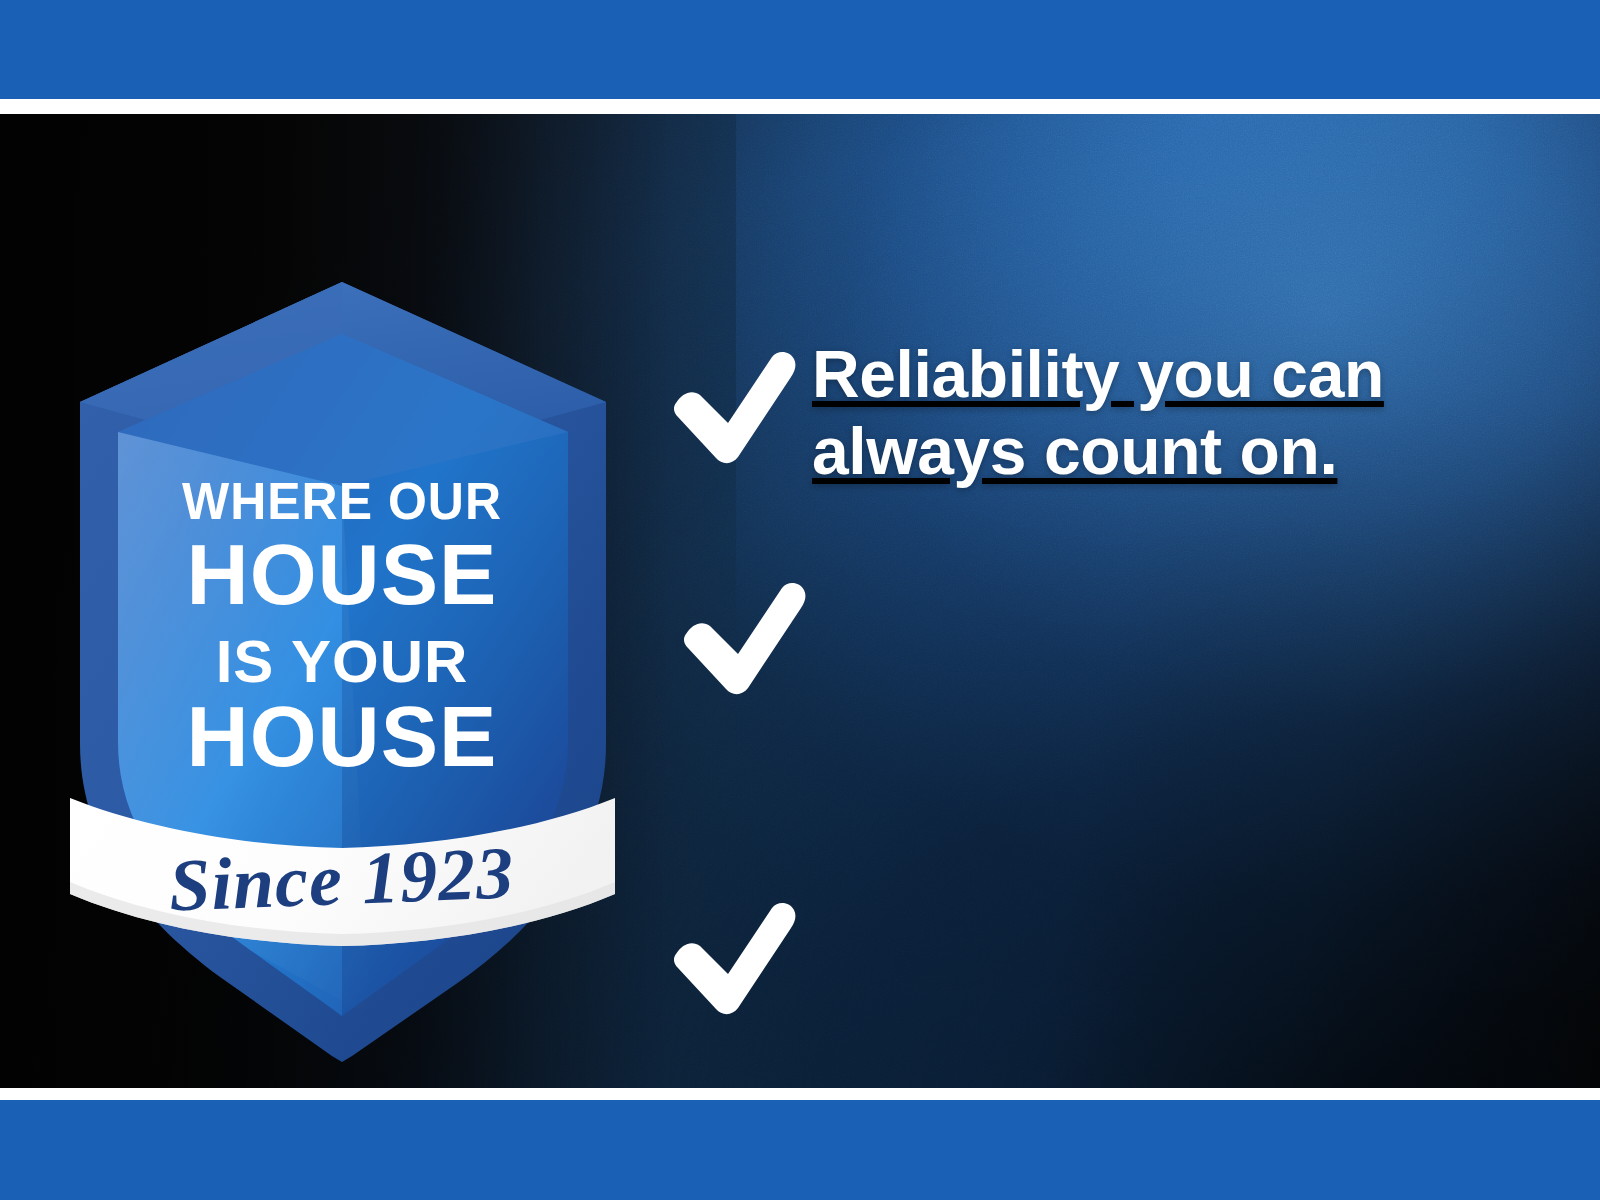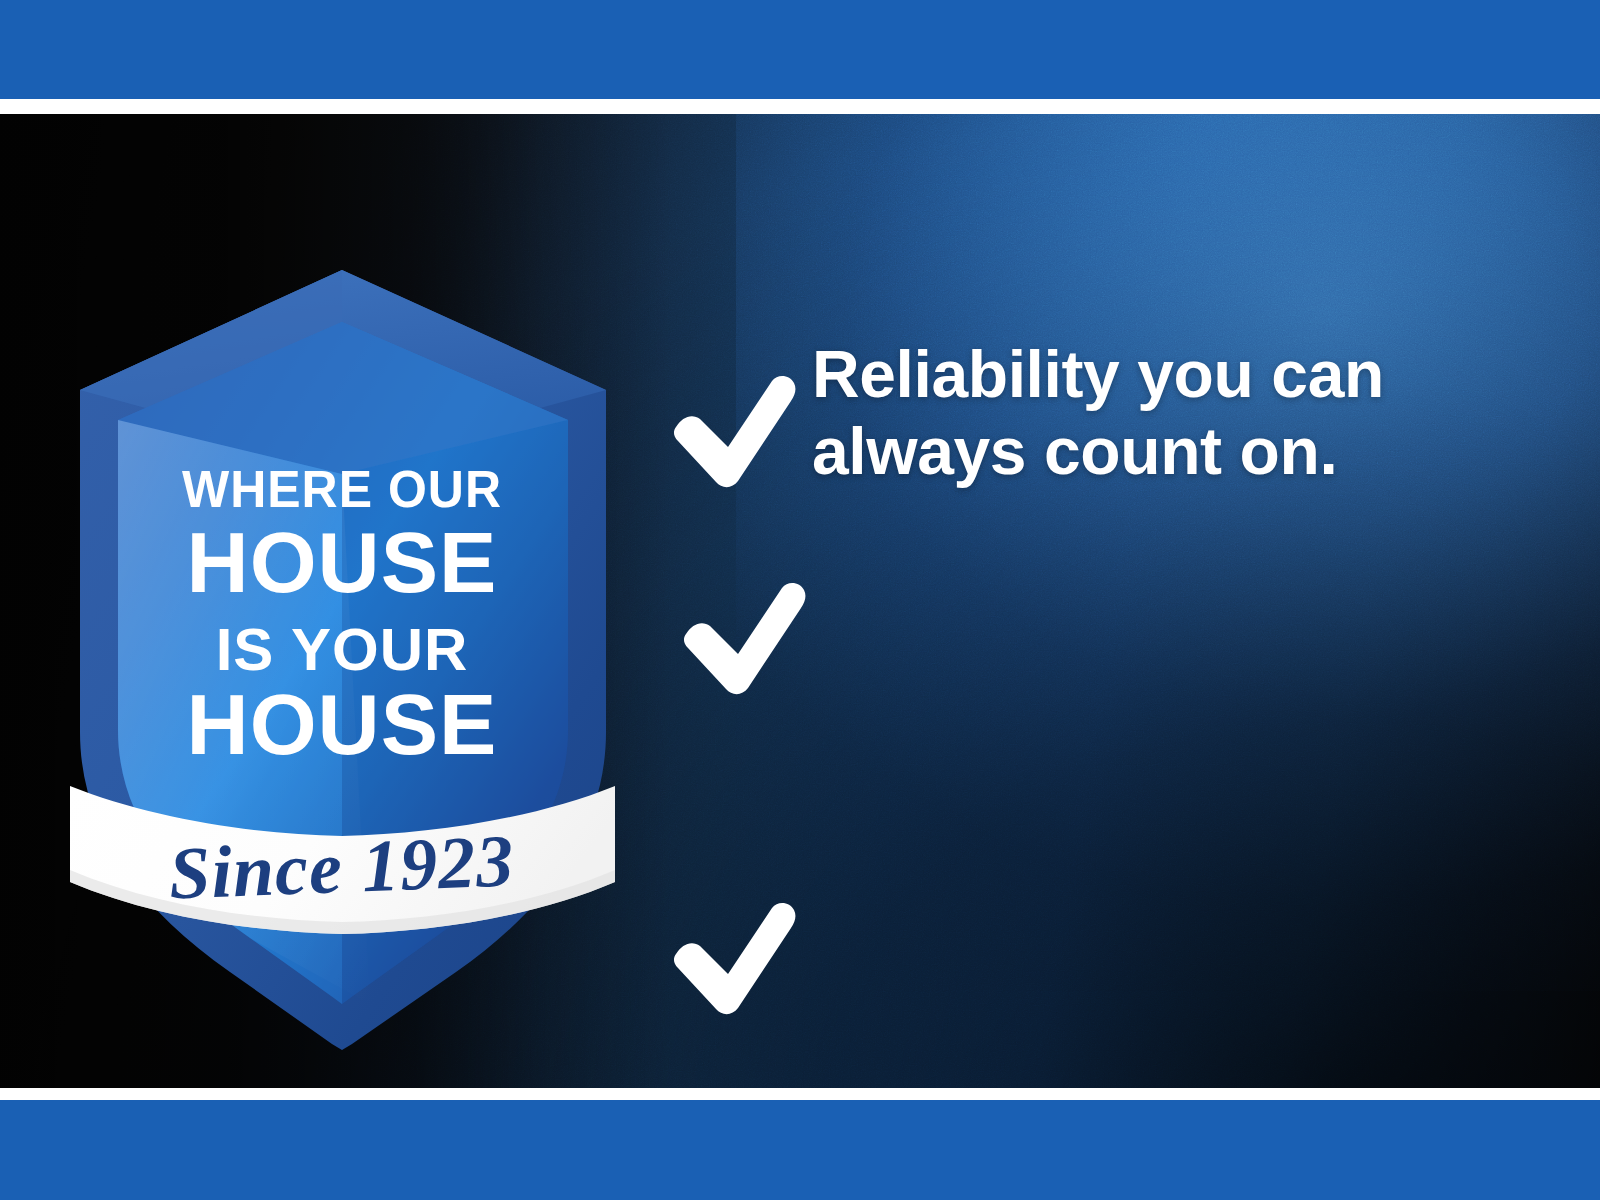--- a/index.html
+++ b/index.html
@@ -98,38 +98,39 @@
     position: absolute;
     inset: 0;
     opacity: 0.30;
     mix-blend-mode: overlay;
   }
 
   
   #logo {
     position: absolute;
     left: 70px;
-    top: 148px;
+    top: 160px;
     width: 545px;
     height: 790px;
   }
   #logo svg { display: block; width: 100%; height: 100%; }
 
   .logo-line {
     fill: #ffffff;
     font-family: "Liberation Sans", sans-serif;
     font-weight: bold;
     letter-spacing: 1px;
   }
 
   
   .benefit {
     position: absolute;
     display: flex;
-    align-items: flex-end;
+    align-items: center;
+    text-decoration: underline;
   }
   #benefit-0 { left: 668px; top: 206px;  }
   #benefit-1 { left: 678px; top: 462px;  }
   #benefit-2 { left: 668px; top: 782px;  }
 
   .check-wrap {
     flex: 0 0 auto;
     width: 132px;
     height: 120px;
     margin-right: 12px;

